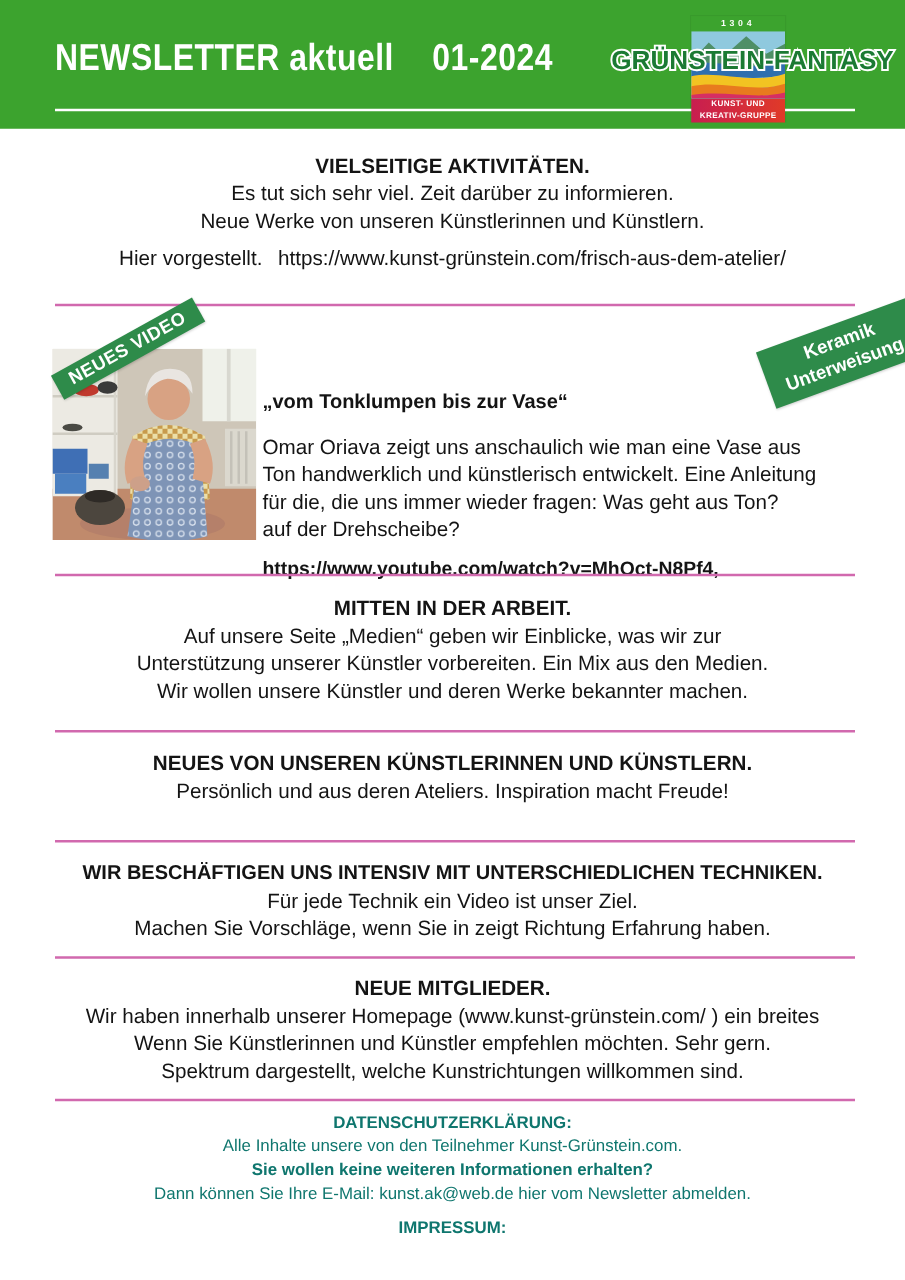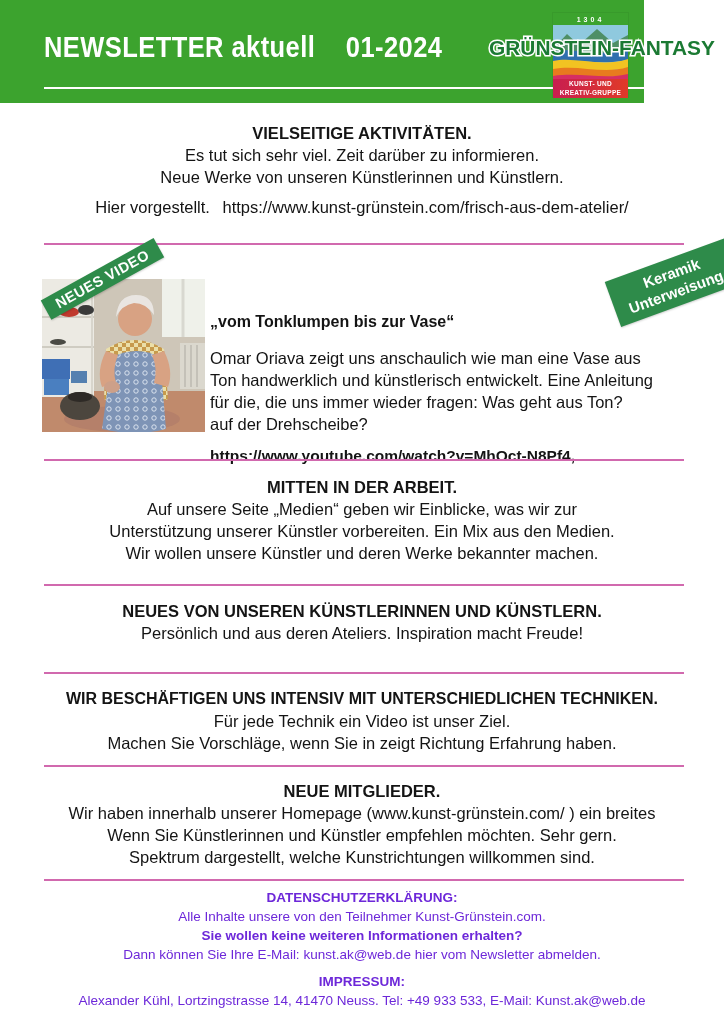--- a/index.html
+++ b/index.html
@@ -1,21 +1,21 @@
 <!DOCTYPE html>
 <html><head>
 <meta charset="utf-8">
 <style>
   html,body{margin:0;padding:0;}
   body{
     width:724px;height:1024px;background:#ffffff;position:relative;overflow:hidden;
     font-family:"Liberation Sans", sans-serif;color:#141414;
   }
   
-  .header{position:absolute;left:0;top:0;width:644px;height:103px;background:#3CA32E;}
+  .header{position:absolute;left:0;top:0;width:724px;height:103px;background:#3CA32E;}
   .header-rule{position:absolute;left:44px;top:87px;width:640px;height:2px;background:#ffffff;z-index:1;}
   .masthead{
     position:absolute;left:44px;top:30px;display:flex;gap:36px;align-items:baseline;
     color:#ffffff;font-weight:bold;font-size:30px;letter-spacing:.5px;
     transform:scaleX(.85);transform-origin:left center;white-space:nowrap;
   }
   
   .logo-badge{position:absolute;left:553px;top:13px;width:75px;height:84px;z-index:2;
     box-shadow:0 0 0 1px rgba(0,0,0,.05);}
   .logo-top{height:12px;background:#3CA32E;color:#fff;font-size:7px;font-weight:bold;
@@ -36,21 +36,21 @@
   .video-title{font-weight:bold;font-size:16px;margin-top:32px;}
   .video-body{margin-top:16px;font-size:16.5px;line-height:22px;}
   .video-link{margin-top:12px;font-weight:bold;font-size:15.5px;}
   .badge{
     position:absolute;background:#2E8B4A;color:#fff;font-weight:bold;
     text-align:center;z-index:4;box-shadow:0 1px 2px rgba(0,0,0,.18);
   }
   .badge-new{left:38px;top:268px;padding:3px 12px;font-size:14.5px;transform:rotate(-29deg);letter-spacing:.5px;}
   .badge-keramik{right:-16px;top:258px;padding:5px 14px;font-size:15px;line-height:19px;transform:rotate(-20deg);}
   
-  .footer{position:absolute;left:0;right:0;top:888px;text-align:center;color:#6d28d9;
+  .footer{position:absolute;left:0;right:0;top:888px;text-align:center;color:#0f766e;
     font-size:13.5px;line-height:19px;}
   .footer .bold{font-weight:bold;}
   .footer .gap{height:8px;}
 </style>
 </head>
 <body>
 
 <div class="header">
   <div class="masthead">
     <span>NEWSLETTER aktuell</span>
@@ -191,14 +191,13 @@
 
 <div class="divider" style="top:879px;"></div>
 
 <div class="footer">
   <div class="bold">DATENSCHUTZERKLÄRUNG:</div>
   <div>Alle Inhalte unsere von den Teilnehmer Kunst-Grünstein.com.</div>
   <div class="bold">Sie wollen keine weiteren Informationen erhalten?</div>
   <div>Dann können Sie Ihre E-Mail: kunst.ak@web.de hier vom Newsletter abmelden.</div>
   <div class="gap"></div>
   <div class="bold">IMPRESSUM:</div>
-  <div>Alexander Kühl, Lortzingstrasse 14, 41470 Neuss. Tel: +49 933 533, E-Mail: Kunst.ak@web.de</div>
 </div>
 
 </body></html>

